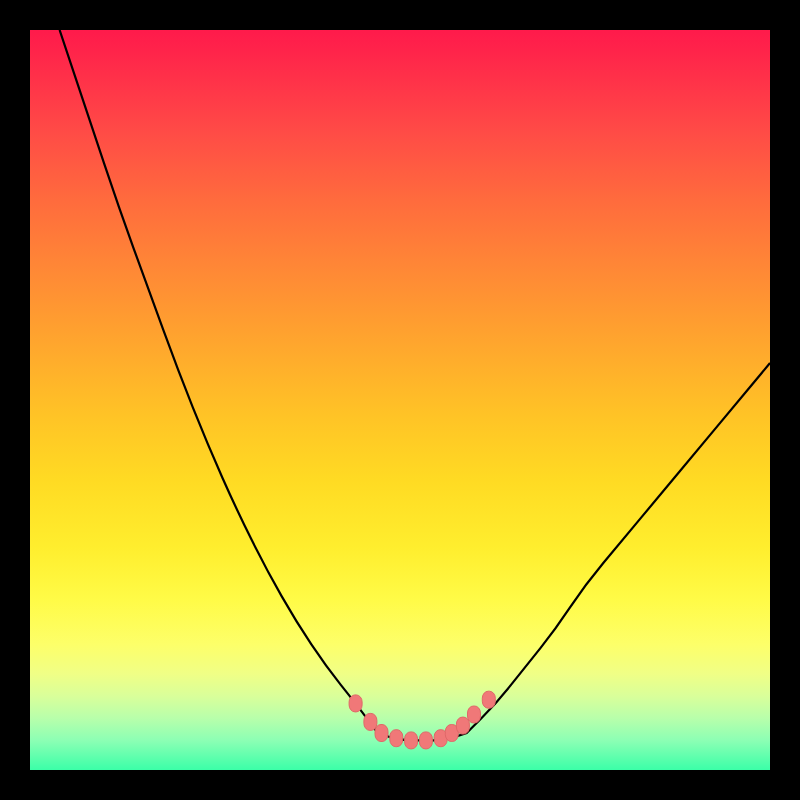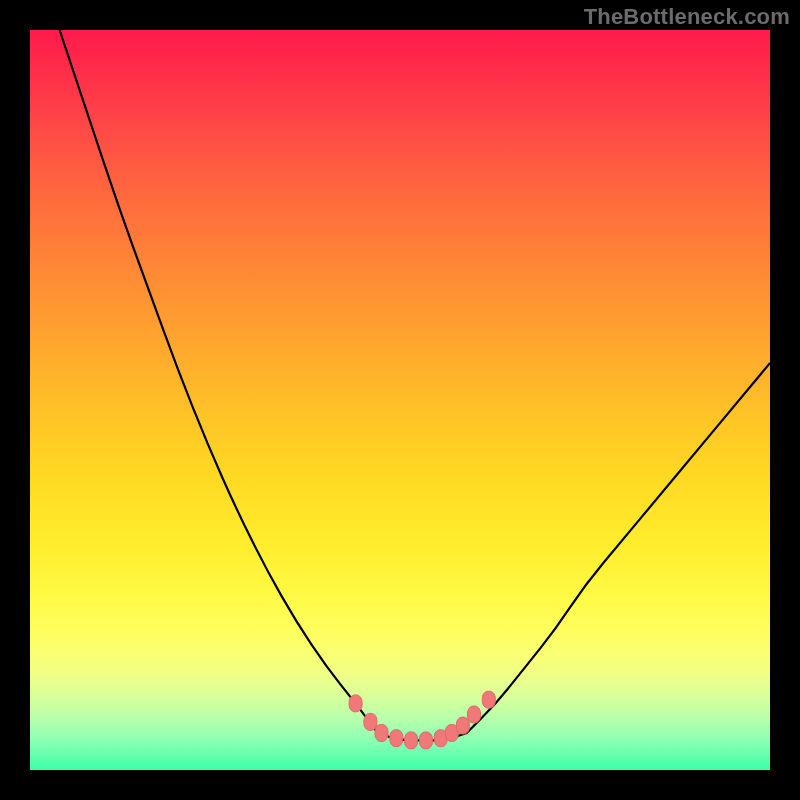--- a/index.html
+++ b/index.html
@@ -79,14 +79,13 @@
         <rect x="374.60" y="701.90" width="13" height="17" rx="6" ry="7" fill="#f07878" stroke="#e06868" stroke-width="1"></rect>
         <rect x="389.40" y="701.90" width="13" height="17" rx="6" ry="7" fill="#f07878" stroke="#e06868" stroke-width="1"></rect>
         <rect x="404.20" y="699.68" width="13" height="17" rx="6" ry="7" fill="#f07878" stroke="#e06868" stroke-width="1"></rect>
         <rect x="415.30" y="694.50" width="13" height="17" rx="6" ry="7" fill="#f07878" stroke="#e06868" stroke-width="1"></rect>
         <rect x="426.40" y="687.10" width="13" height="17" rx="6" ry="7" fill="#f07878" stroke="#e06868" stroke-width="1"></rect>
         <rect x="437.50" y="676.00" width="13" height="17" rx="6" ry="7" fill="#f07878" stroke="#e06868" stroke-width="1"></rect>
         <rect x="452.30" y="661.20" width="13" height="17" rx="6" ry="7" fill="#f07878" stroke="#e06868" stroke-width="1"></rect>
       </g>
   </svg>
 
-  <div class="watermark">TheBottleneck.com</div>
 </div>
 
 </body></html>

